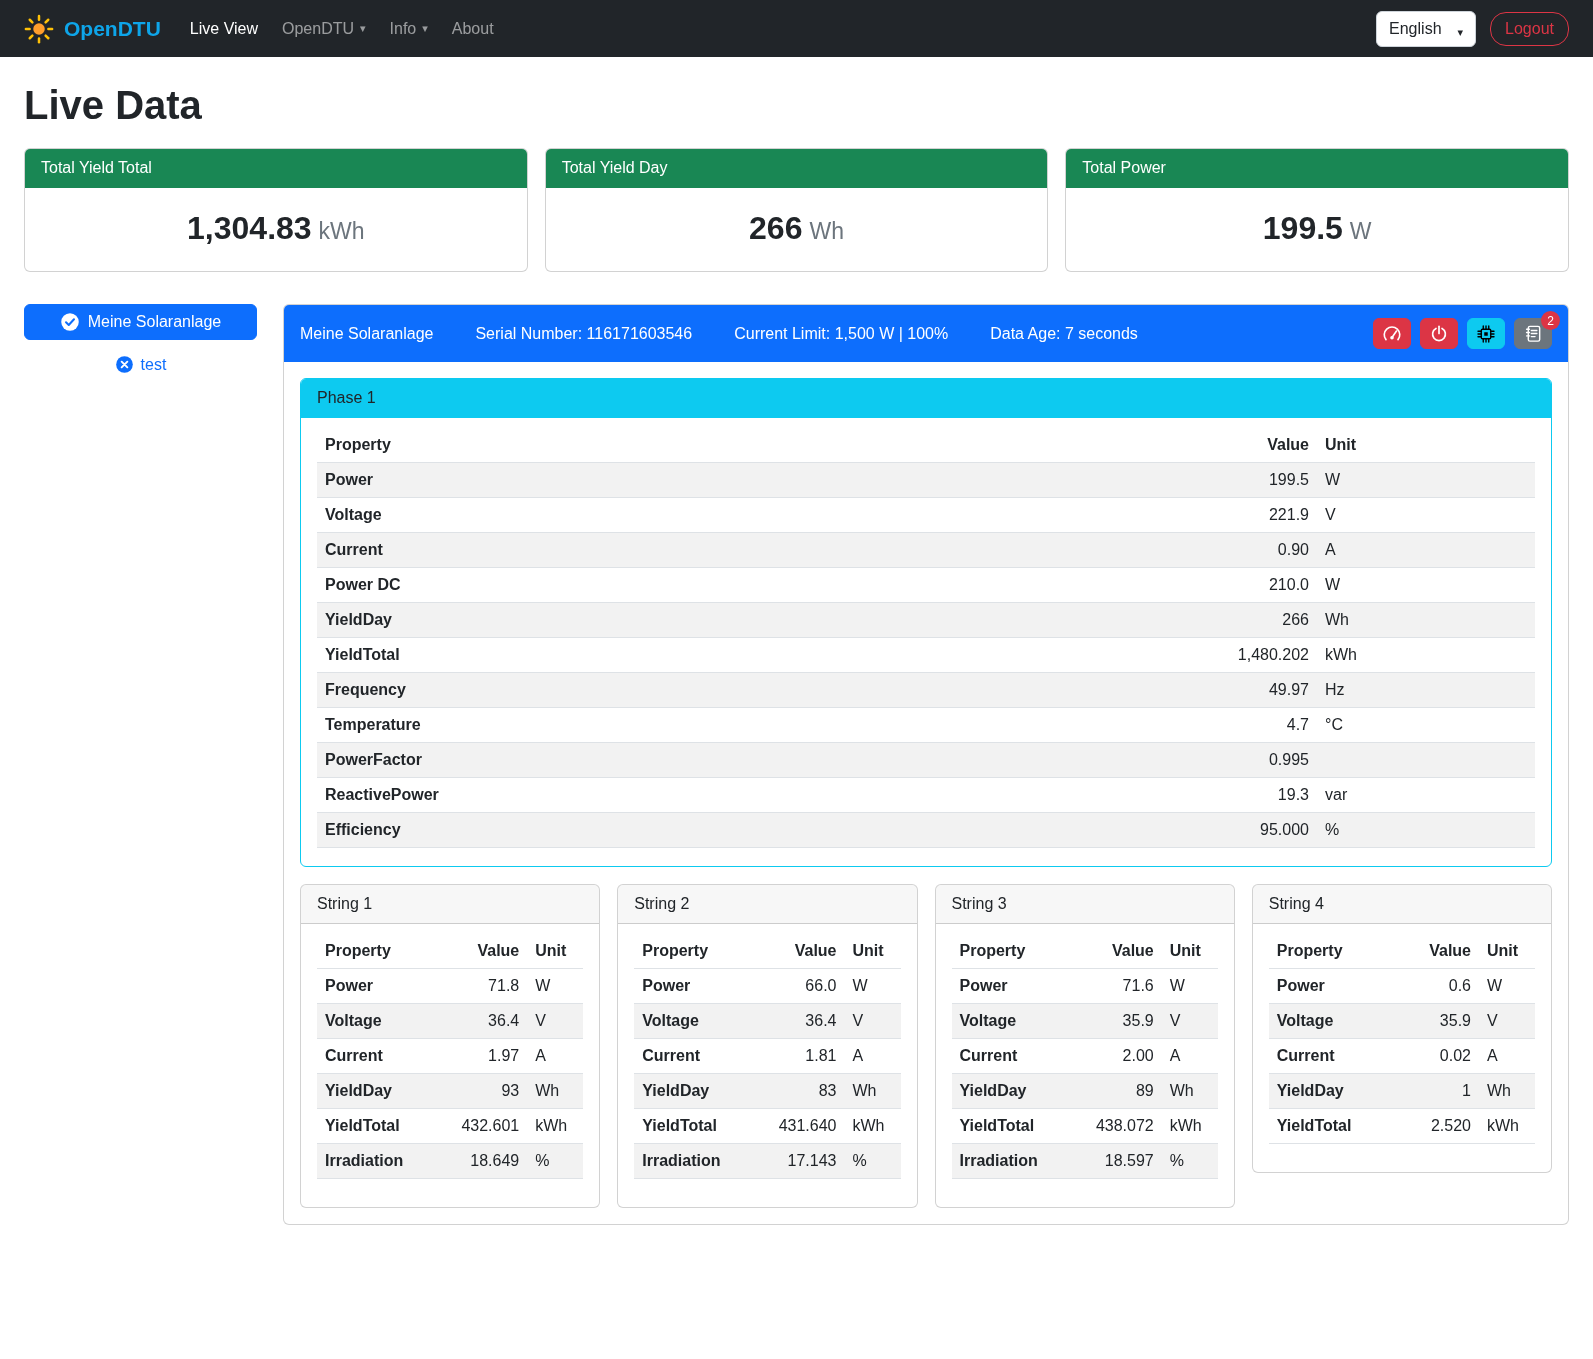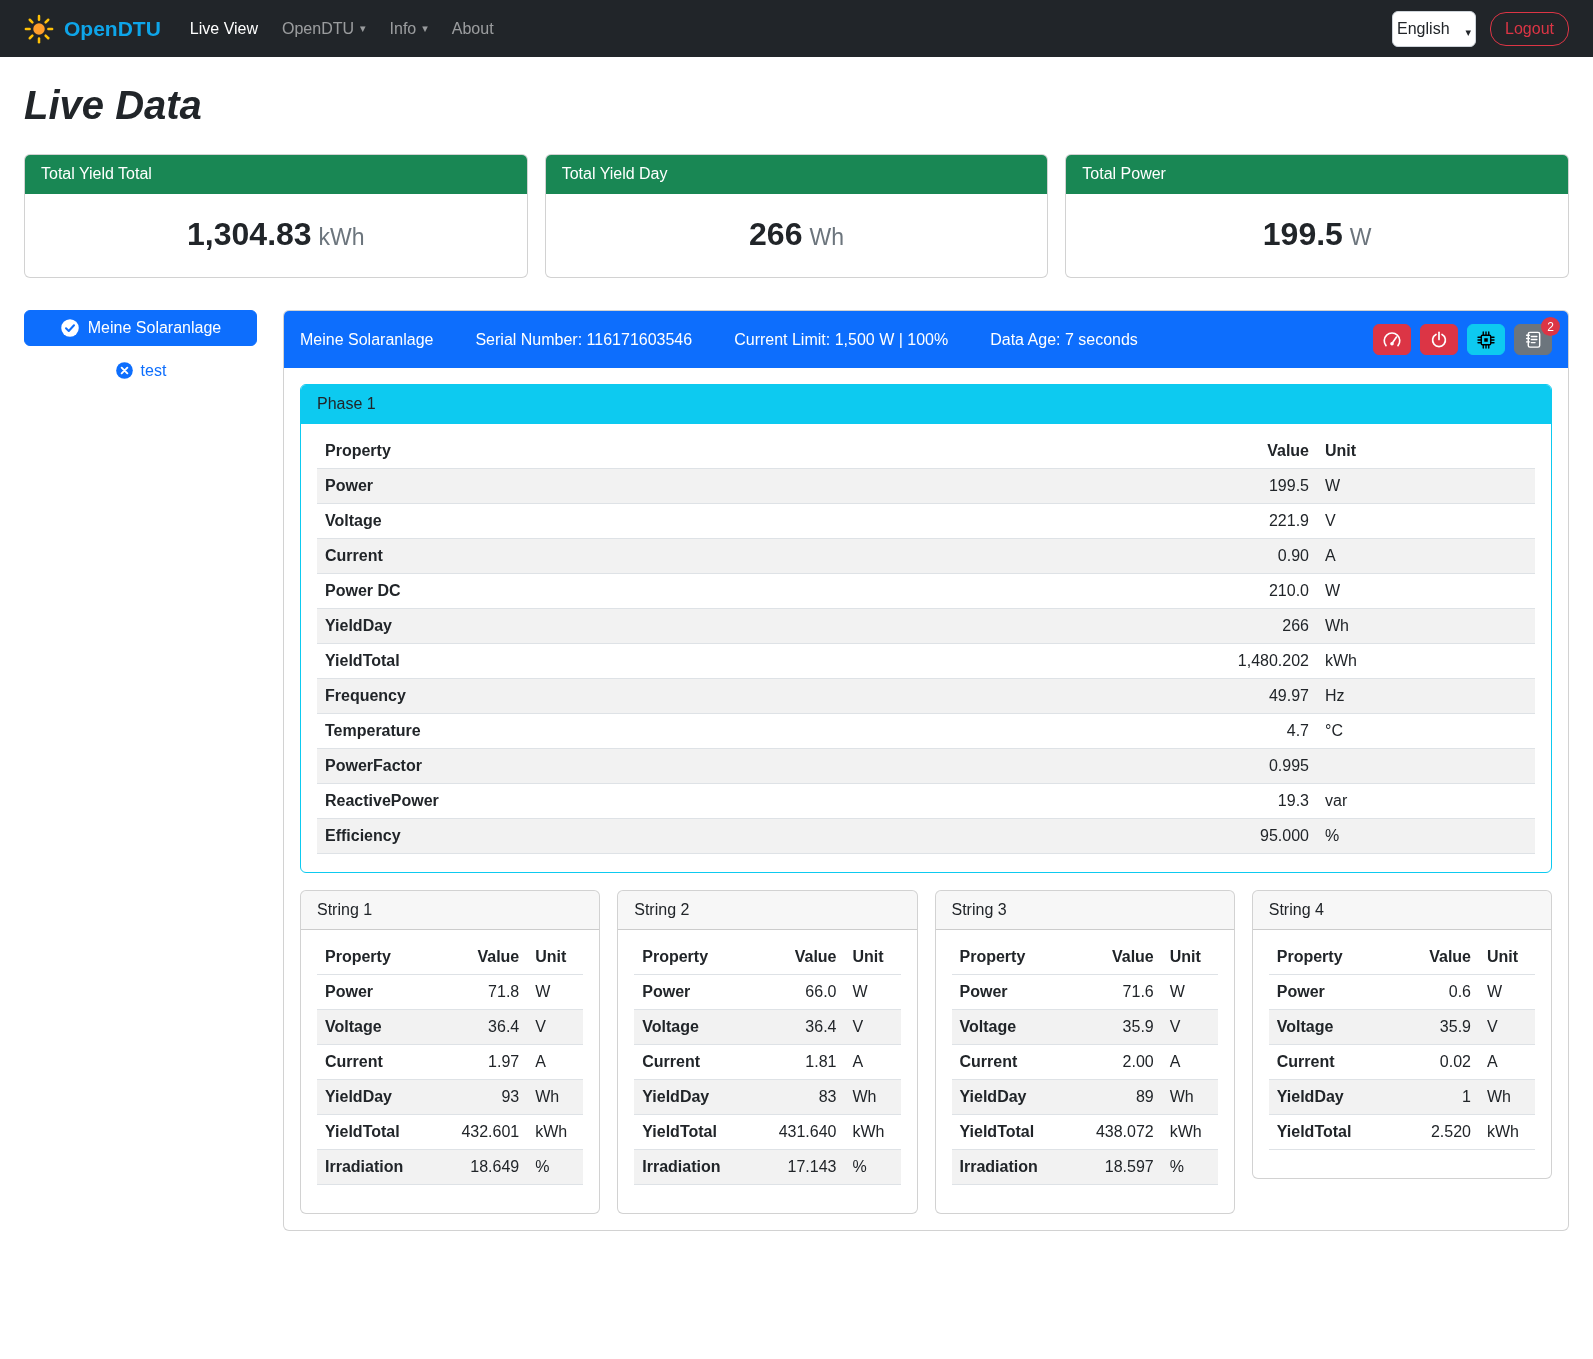--- a/index.html
+++ b/index.html
@@ -12,26 +12,26 @@
   }
   
   .navbar { display:flex; align-items:center; background:#212529; padding:8px 24px; height:57px; }
   .brand { display:flex; align-items:center; gap:10px; color:#0ea5e9; font-size:21px; font-weight:bold; margin-right:18px; cursor:pointer; }
   .logo { display:flex; align-items:center; }
   .nav-links { display:flex; align-items:center; gap:2px; }
   .nav-link { color:rgba(255,255,255,.55); font-size:16px; padding:8px 11px; cursor:pointer; display:flex; align-items:center; gap:6px; }
   .nav-link.active { color:#fff; }
   .caret { font-size:11px; line-height:1; }
   .navbar-right { margin-left:auto; display:flex; align-items:center; gap:14px; }
-  .lang-select { background:#fff; border:1px solid #ced4da; border-radius:6px; padding:8px 4px; font-size:16px; display:flex; align-items:flex-end; gap:16px; cursor:pointer; color:#212529; font-family:inherit; }
+  .lang-select { background:#fff; border:1px solid #ced4da; border-radius:6px; padding:8px 12px; font-size:16px; display:flex; align-items:flex-end; gap:16px; cursor:pointer; color:#212529; font-family:inherit; }
   .logout-btn { background:transparent; border:1px solid #dc3545; color:#dc3545; border-radius:16px; padding:7px 14px; font-size:16px; cursor:pointer; font-family:inherit; }
 
   
   .main { padding: 10px 24px 28px; }
-  .page-title { font-size:40px; font-weight:bold; margin:16px 0 26px;font-style:italic; }
+  .page-title { font-size:40px; font-weight:bold; margin:16px 0 20px; }
 
   .card { background:#fff; border:1px solid rgba(0,0,0,.175); border-radius:6px; }
   .card-header { padding:10px 16px; font-size:16px; border-bottom:1px solid rgba(0,0,0,.175); border-radius:5px 5px 0 0; }
 
   
   .summary-row { display:flex; gap:17px; margin-bottom:32px; }
   .summary-card { flex:1; }
   .summary-card .card-header { background:#198754; color:#fff; border-color:#198754; }
   .summary-card .card-body { padding:22px 16px 24px; text-align:center; }
   .summary-value { font-size:32px; font-weight:bold; }

